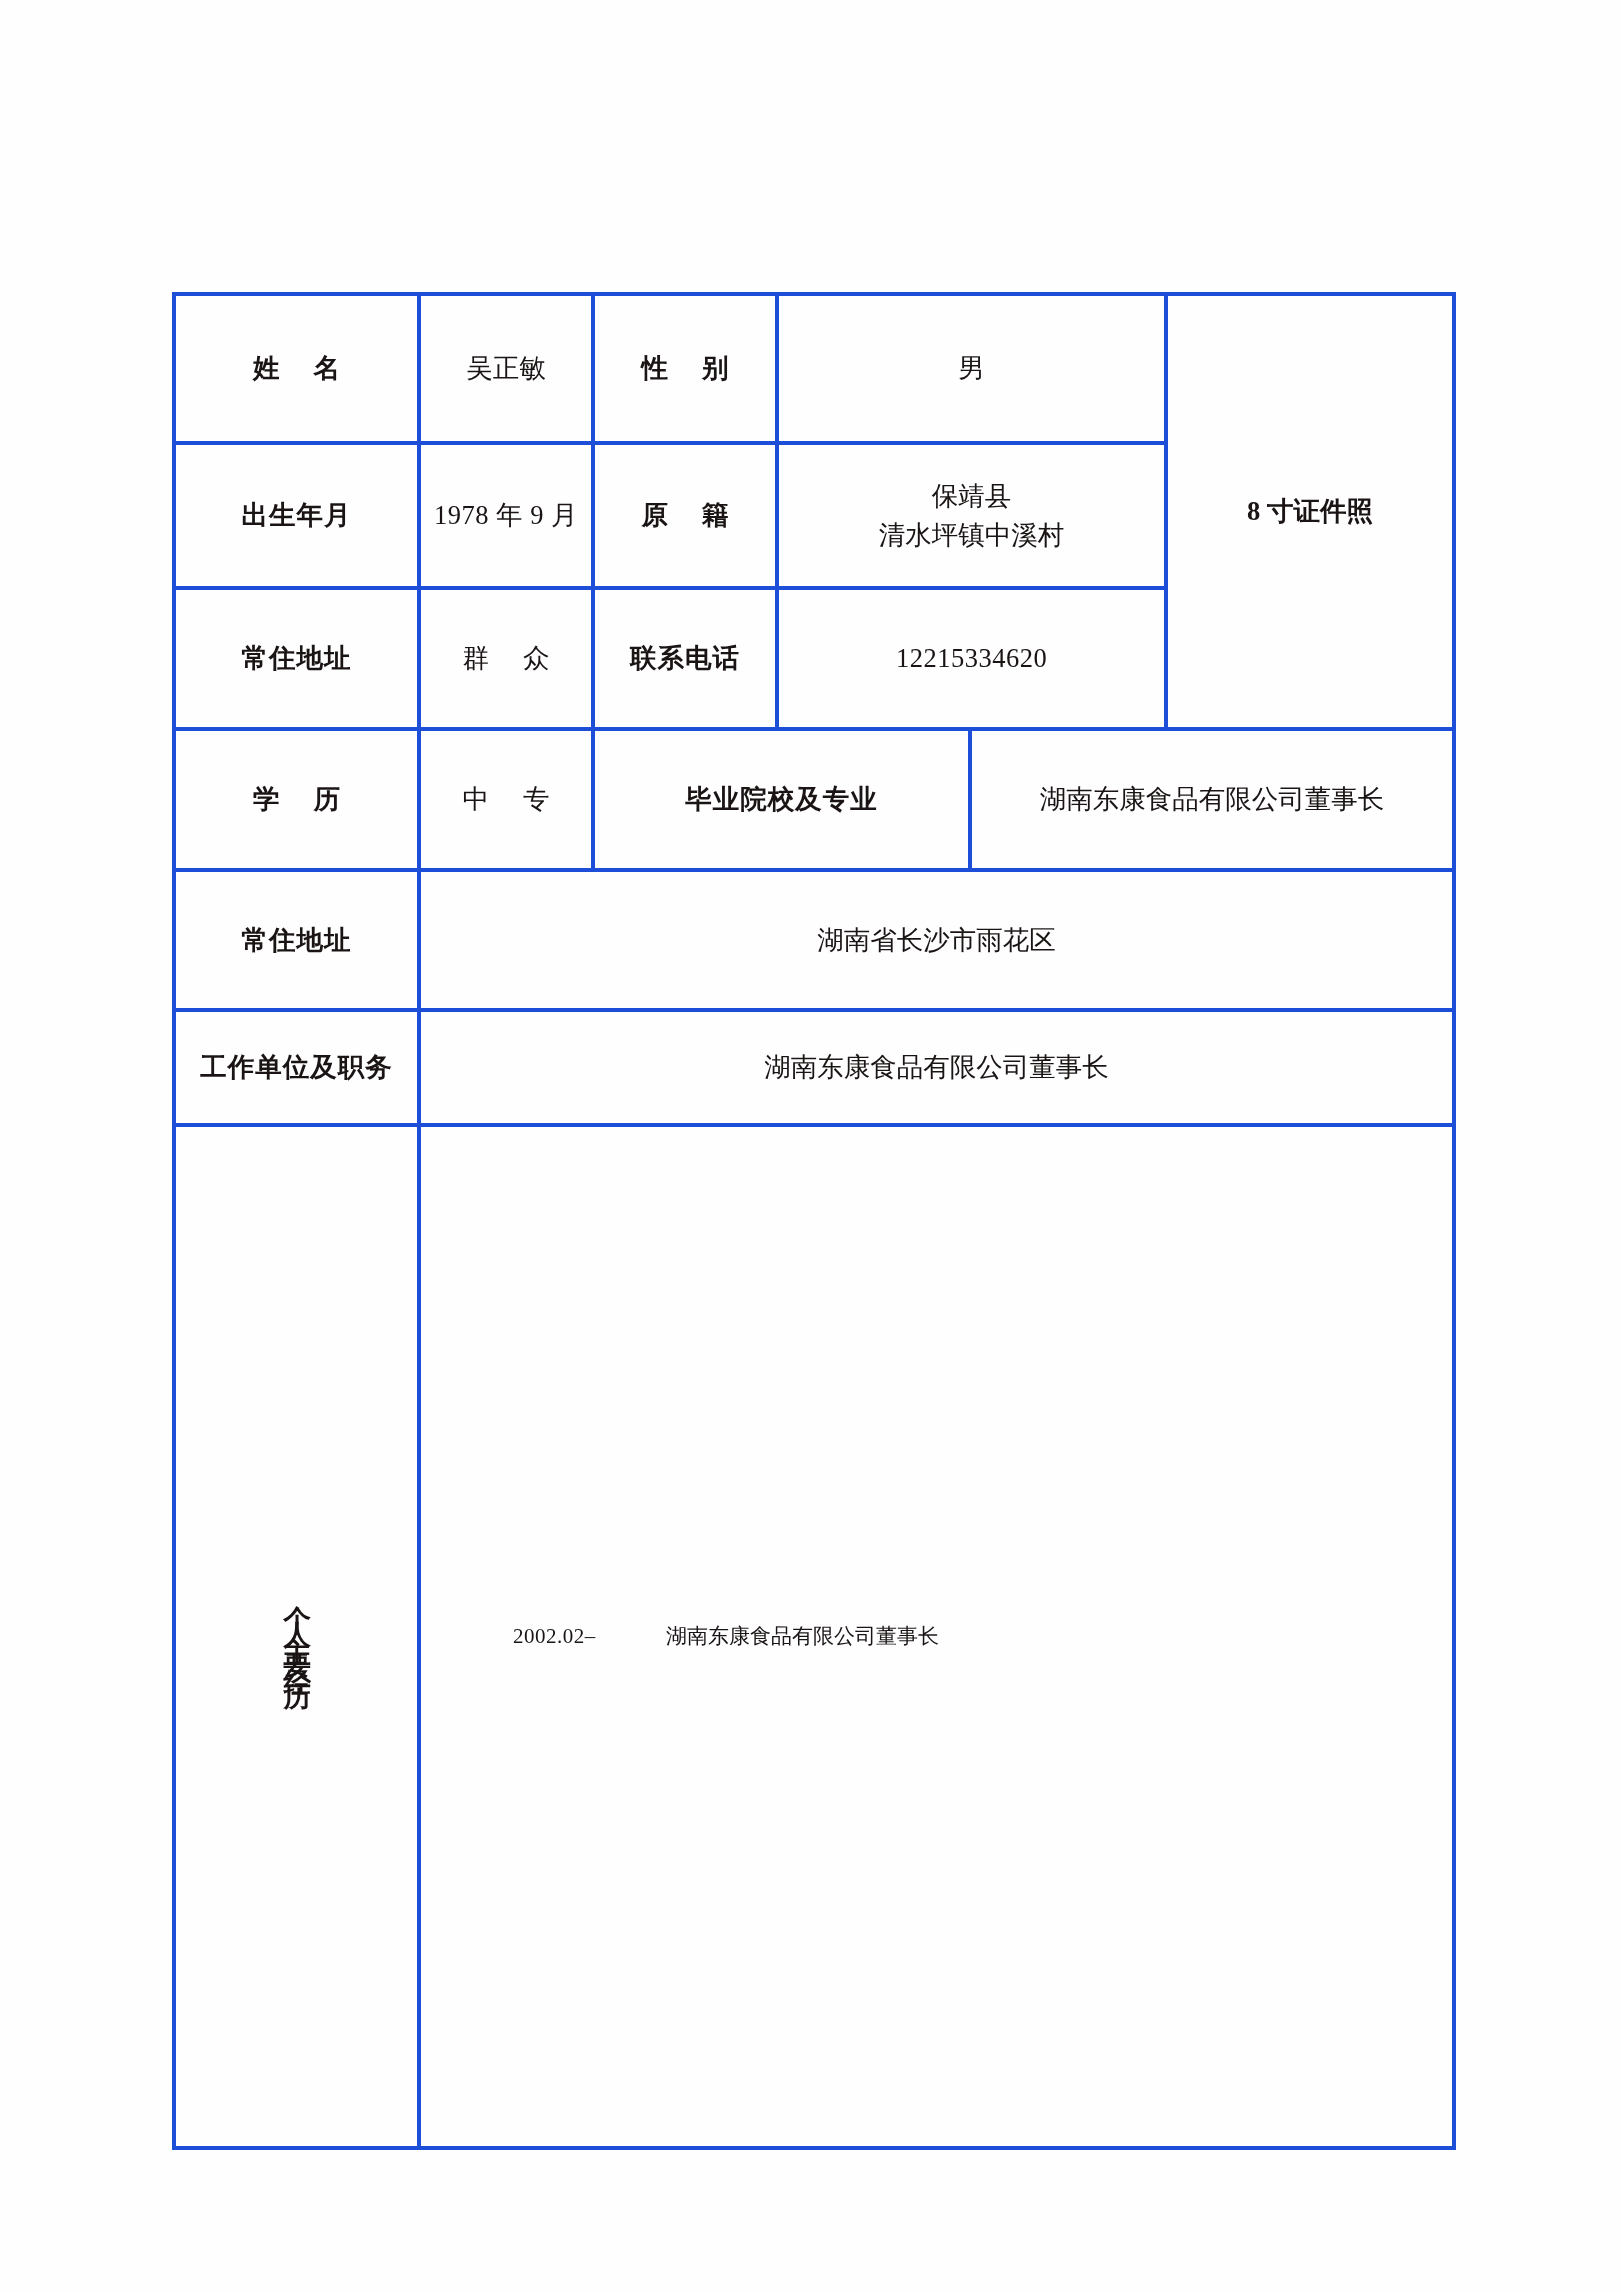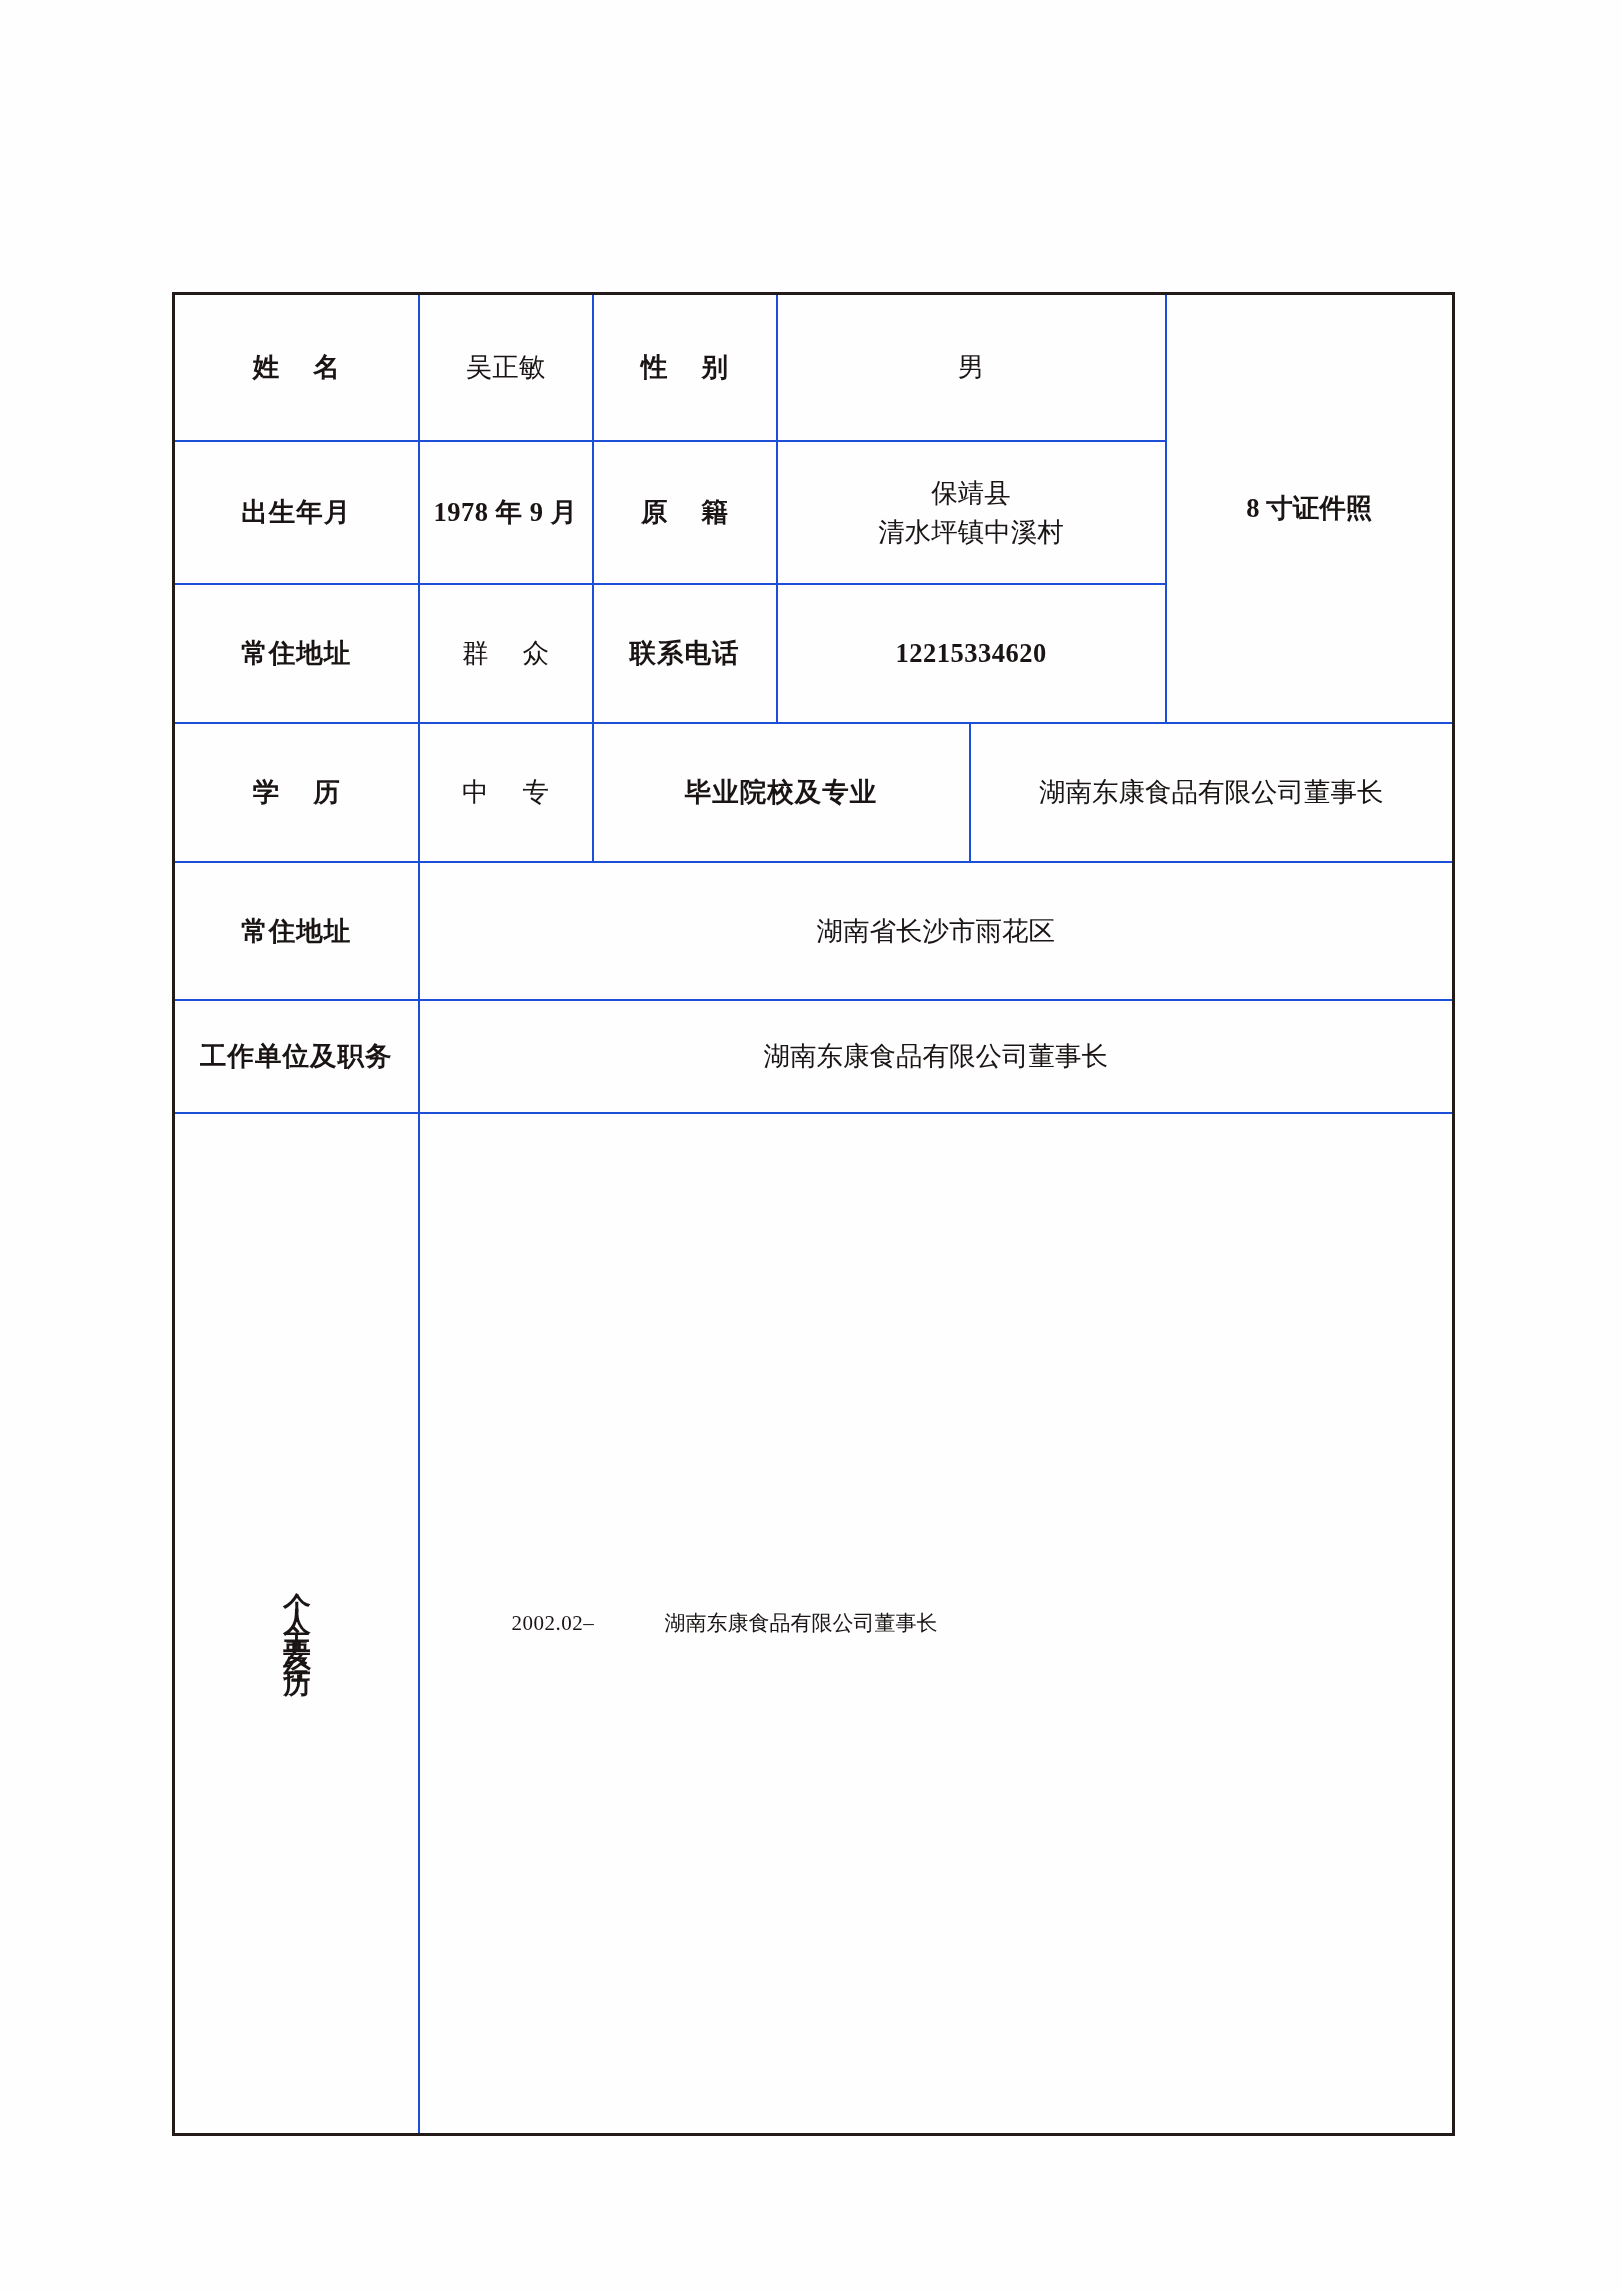--- a/index.html
+++ b/index.html
@@ -34,21 +34,21 @@
 
   table.info-table {
     position: absolute;
     left: 172px;
     top: 292px;
     width: 1281px;
     border-collapse: collapse;
     table-layout: fixed;
   }
   table.info-table td {
-    border: 2px solid #1d4ed8;
+    border: 4px solid #1d4ed8;
     padding: 0;
     text-align: center;
     vertical-align: middle;
     font-size: 26.5px;
     line-height: 1.45;
     font-family: "Liberation Serif", "DejaVu Serif", serif;
   }
   
   table.info-table {
     border: 3.9px solid #231a1a;
@@ -65,21 +65,21 @@
   }
   .val {
     font-weight: normal;
   }
   .val-wide {
     font-weight: normal;
     letter-spacing: 13.7px;
     text-indent: 13.7px;
   }
   .val-num {
-    font-weight: bold;
+    font-weight: normal;
     letter-spacing: 0.5px;
   }
 
   
   .r1 td { height: 145px; }
   .r2 td { height: 141px; }
   .r3 td { height: 137px; }
   .r4 td { height: 137px; }
   .r5 td { height: 136px; }
   .r6 td { height: 111px; }

